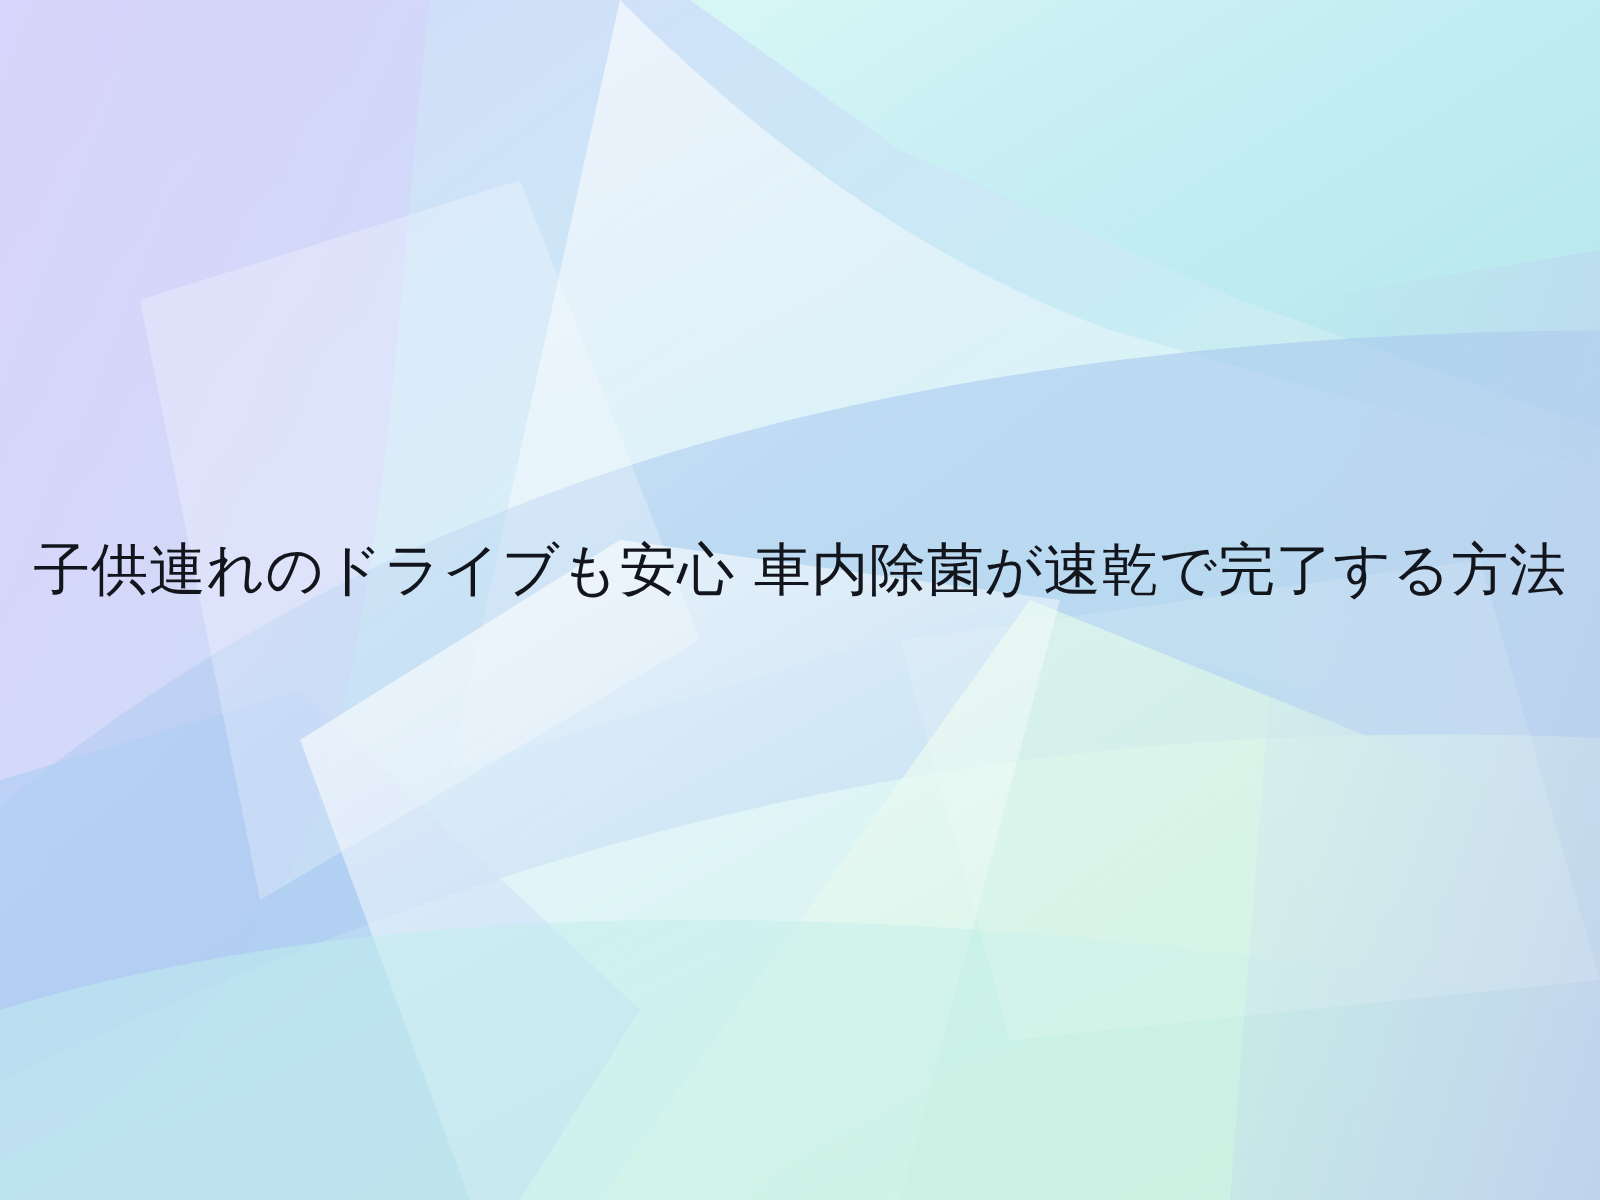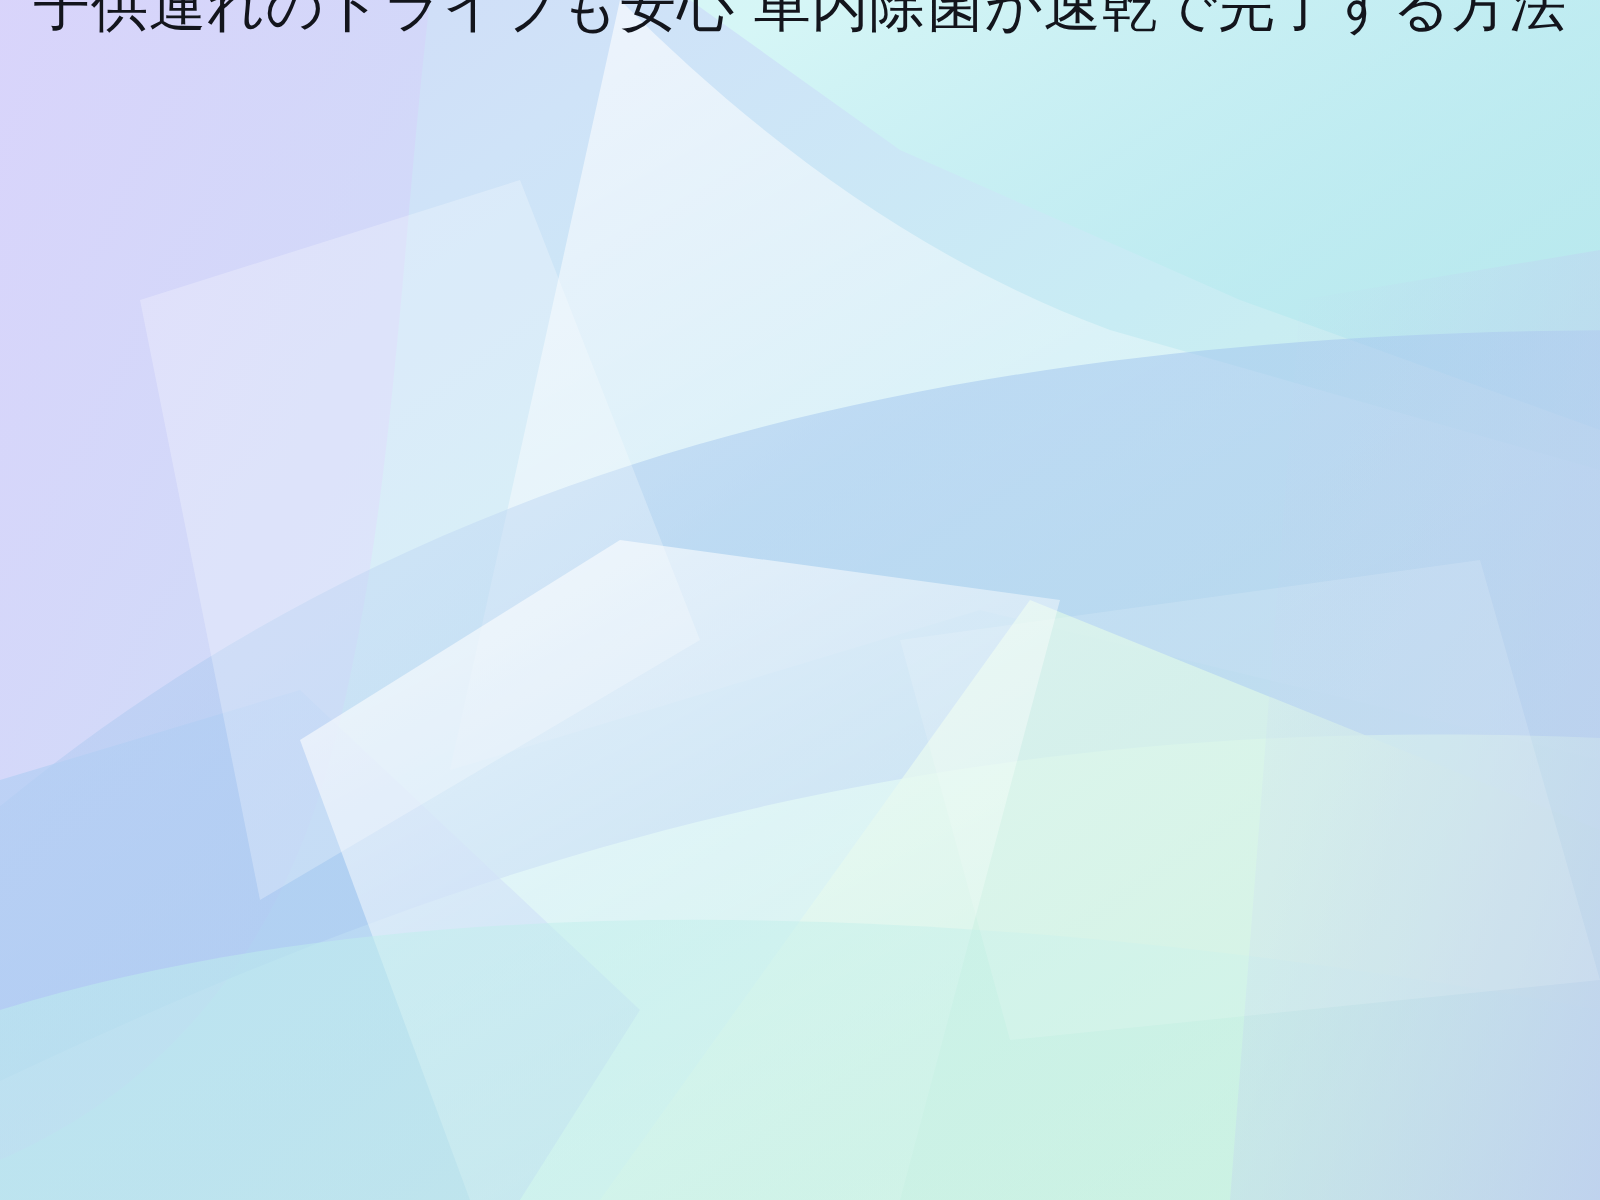--- a/index.html
+++ b/index.html
@@ -22,20 +22,21 @@
     height: 1200px;
     display: block;
   }
   #title-layer {
     position: absolute;
     left: 0;
     top: 0;
     width: 1600px;
     height: 1200px;
     display: flex;
+    align-items: center;
     justify-content: center;
     pointer-events: none;
   }
   #title-text {
     font-family: "DejaVu Sans", "Liberation Sans", sans-serif;
     font-weight: 300;
     font-size: 57px;
     line-height: 1.25;
     letter-spacing: 0.012em;
     color: #13151c;

